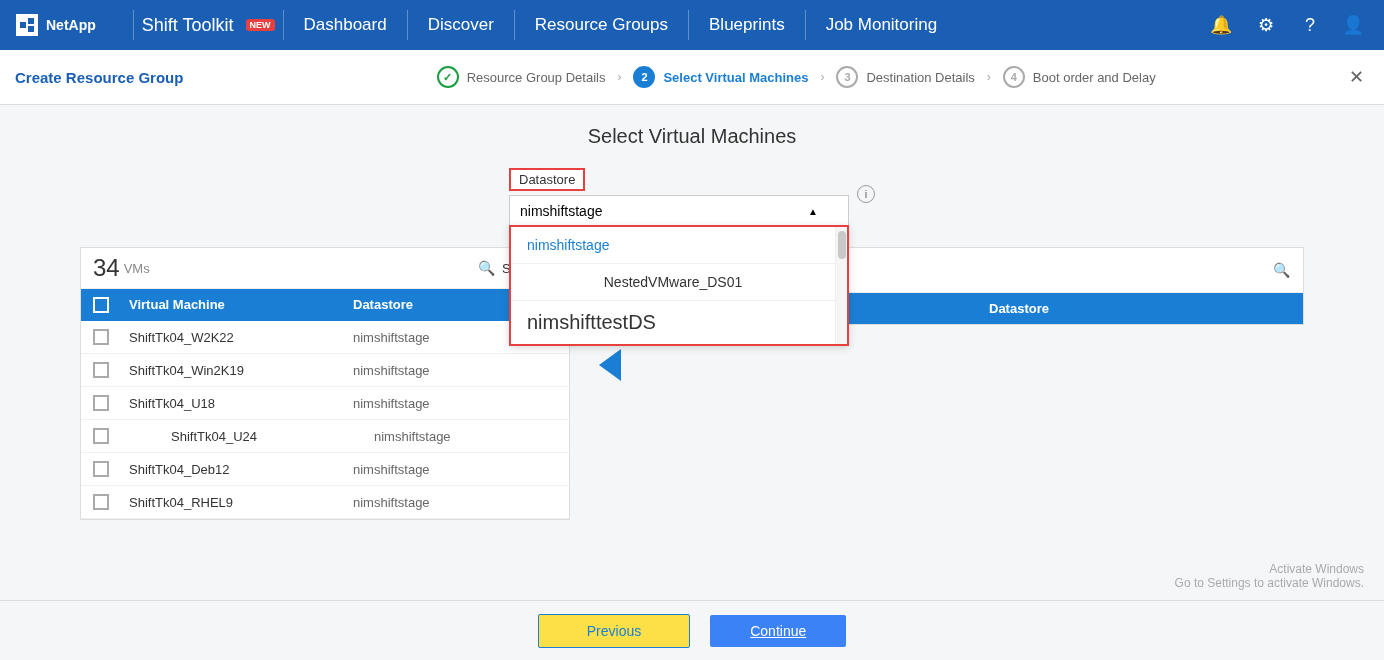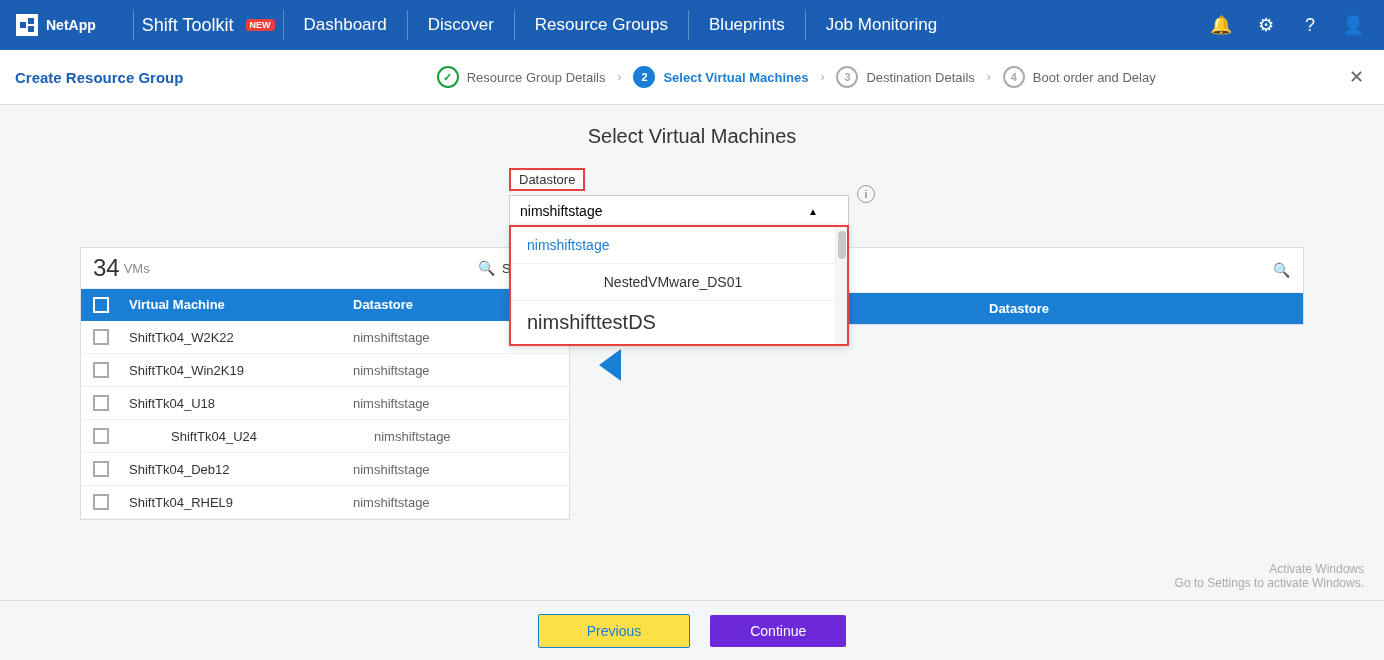--- a/index.html
+++ b/index.html
@@ -194,26 +194,27 @@
       padding: 8px 48px;
       border: 1px solid #1a7fd4;
       background: #fde047;
       color: #1a7fd4;
       font-size: 14px;
       cursor: pointer;
       border-radius: 2px;
     }
     .btn-continue {
       padding: 8px 40px;
-      background: #6d28d9;
+      background: #3b82f6;
       color: white;
       font-size: 14px;
       cursor: pointer;
       border: none;
       border-radius: 2px;
+      text-decoration: underline;
     }
 
     
     .windows-watermark {
       position: absolute;
       bottom: 70px;
       right: 20px;
       text-align: right;
       color: #aaa;
       font-size: 12px;

